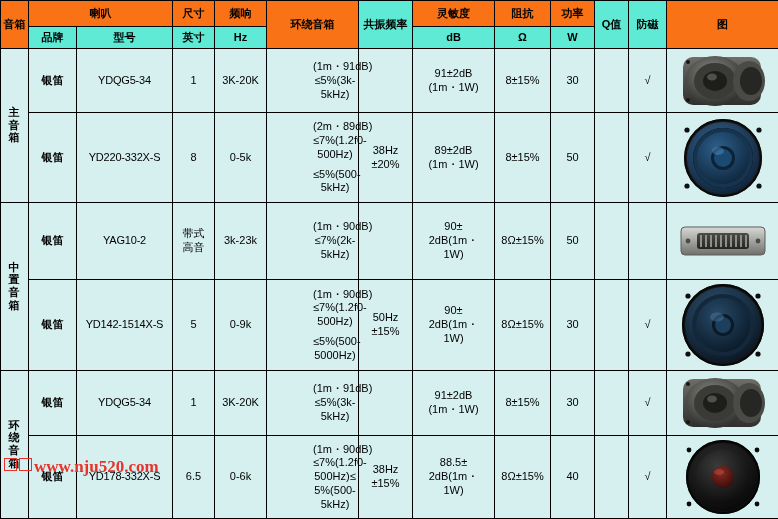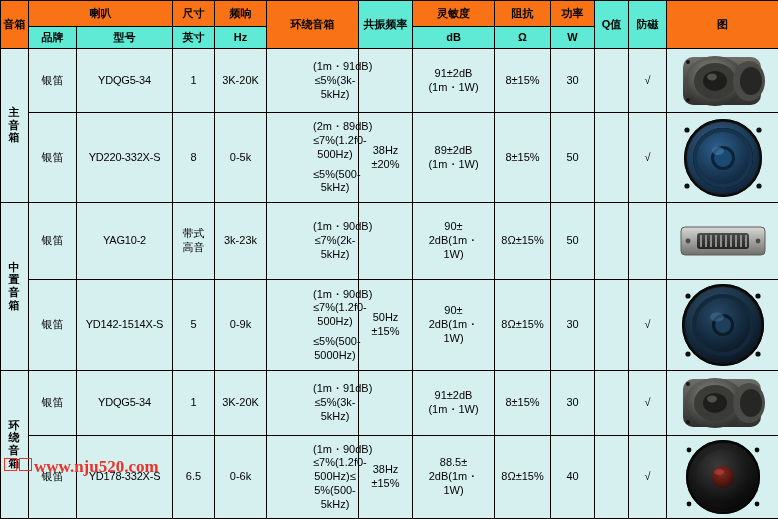--- a/index.html
+++ b/index.html
@@ -56,21 +56,21 @@
     text-decoration: underline;
   }
   .cat span {
     display: inline-block;
     width: 16px;
     word-break: break-all;
     line-height: 1.15;
   }
   .brand {
     font-size: 12px;
-    font-weight: normal;
+    font-weight: bold;
     margin-top: 12px;
   }
   .model {
     font-family: "Liberation Mono", monospace;
     font-size: 11px;
     letter-spacing: -0.2px;
   }
   .mono {
     font-family: "Liberation Mono", monospace;
     font-size: 11px;

